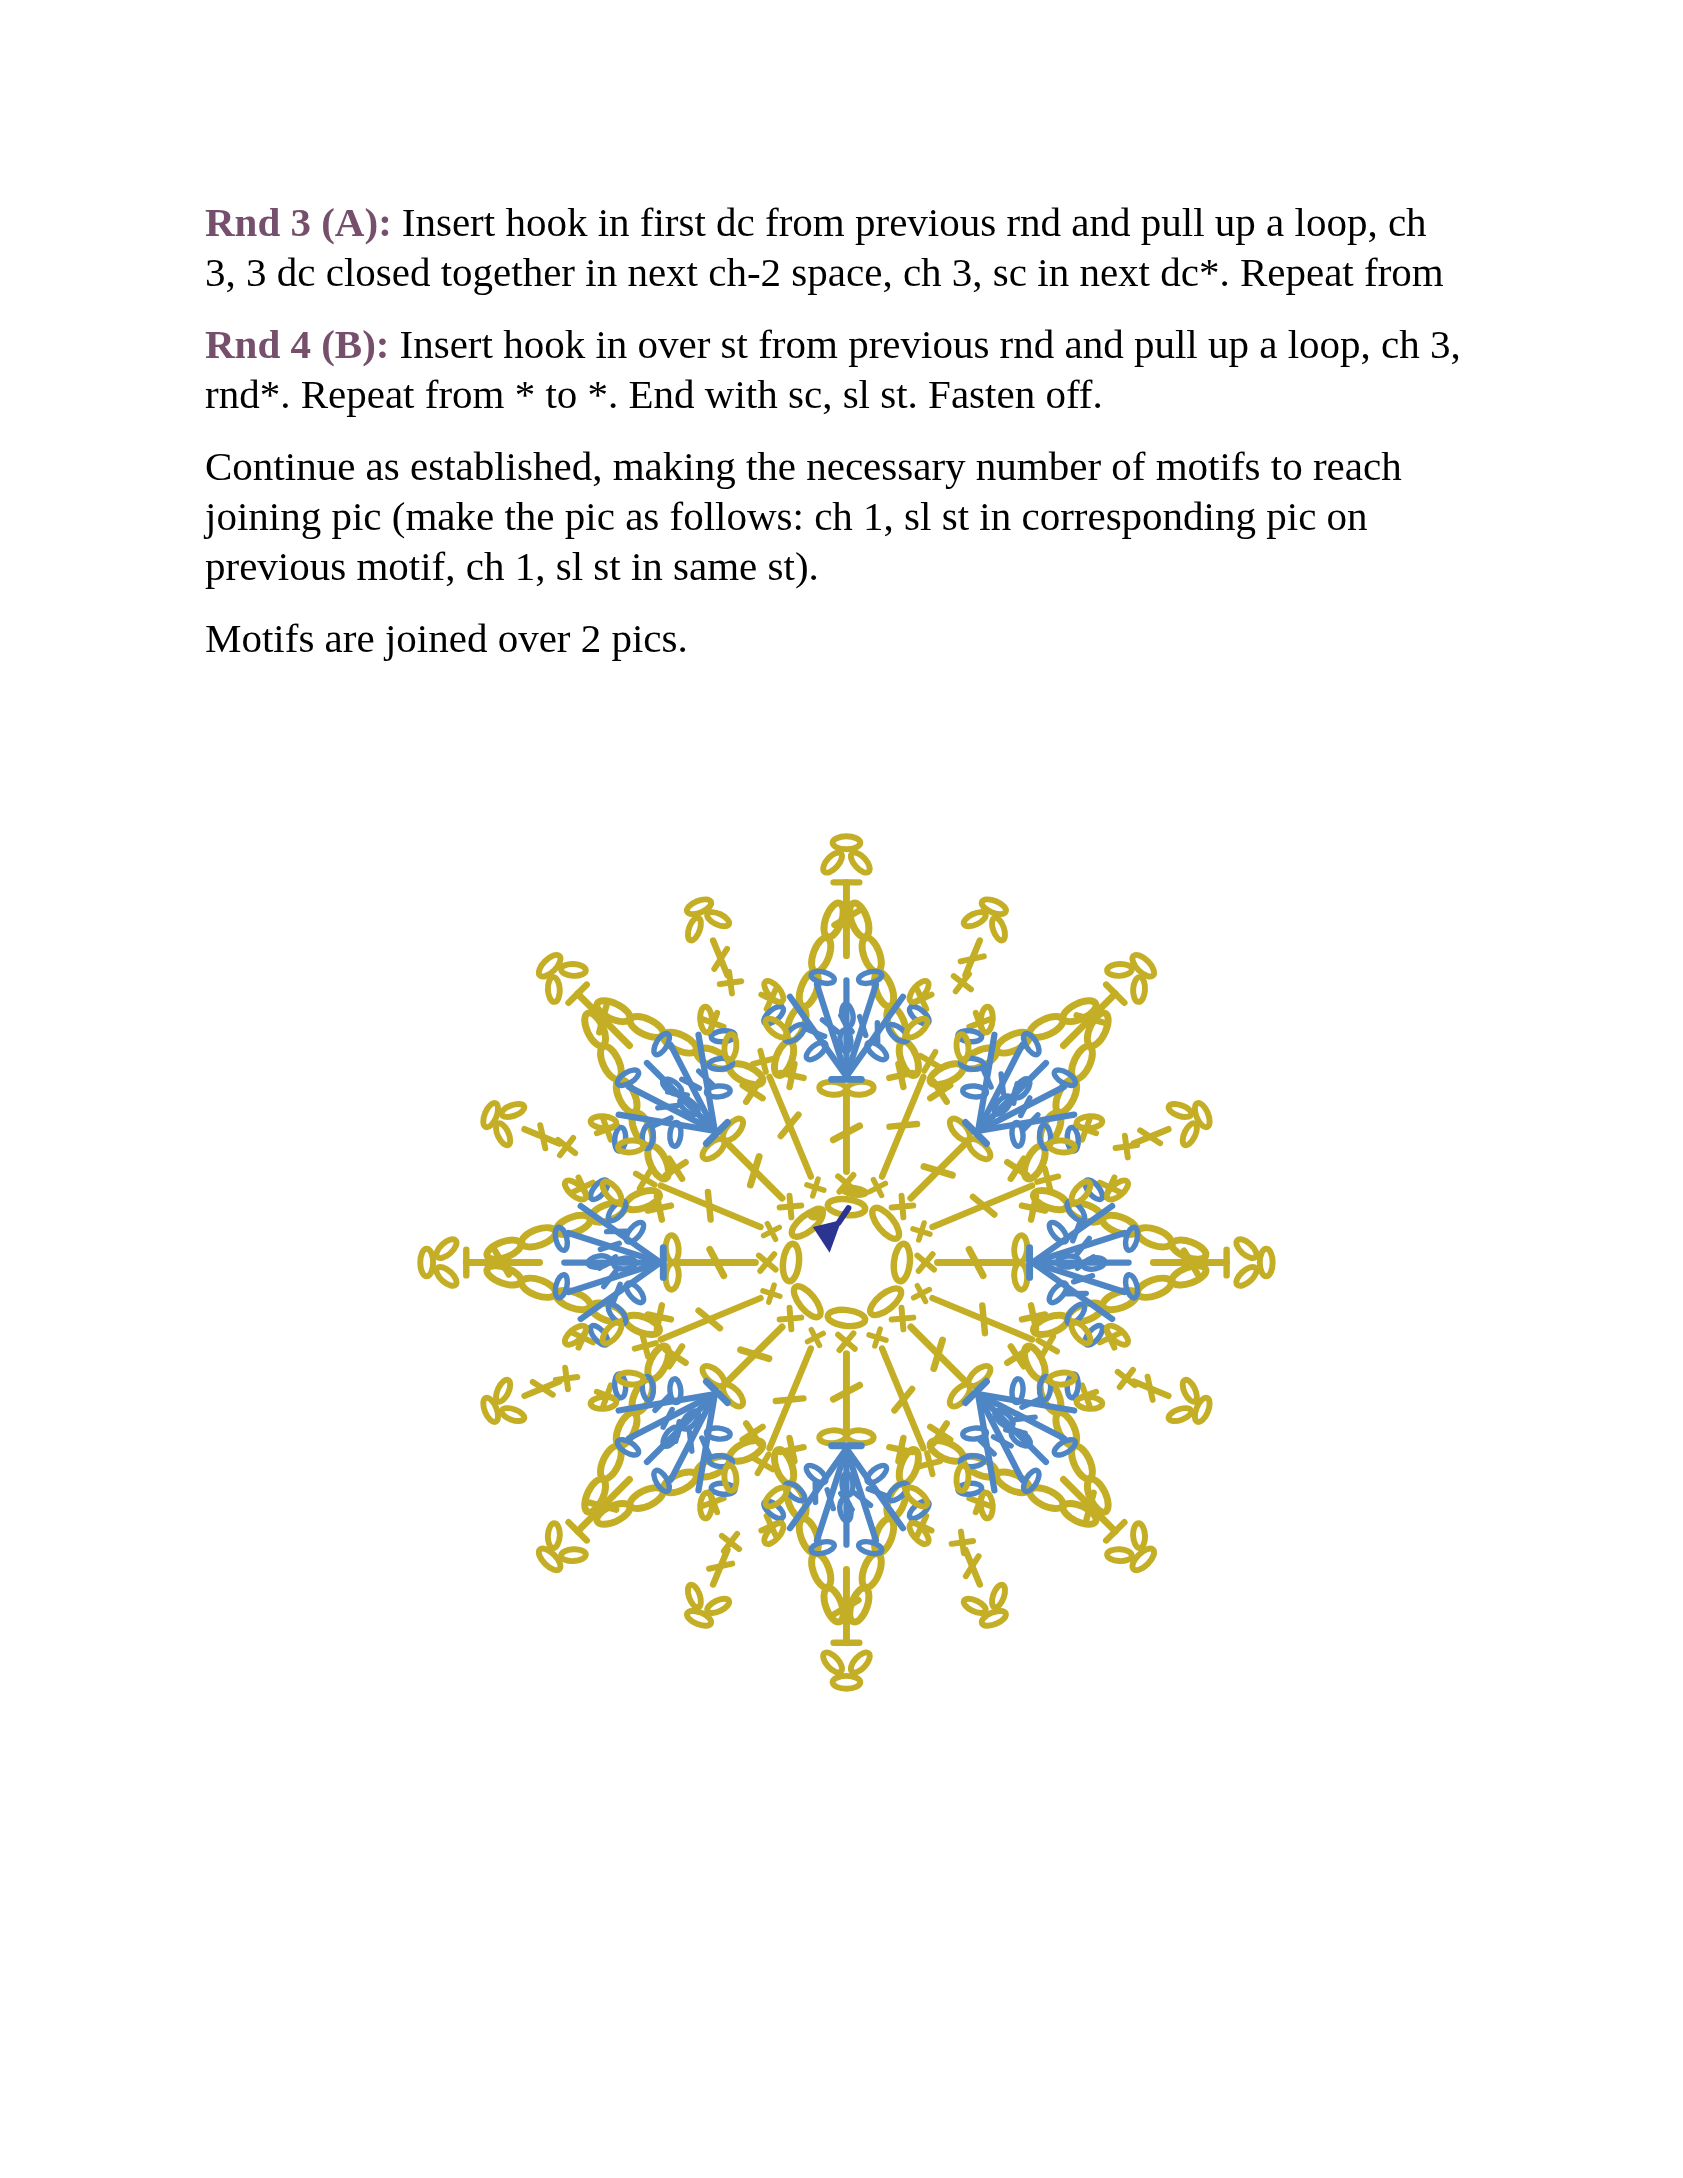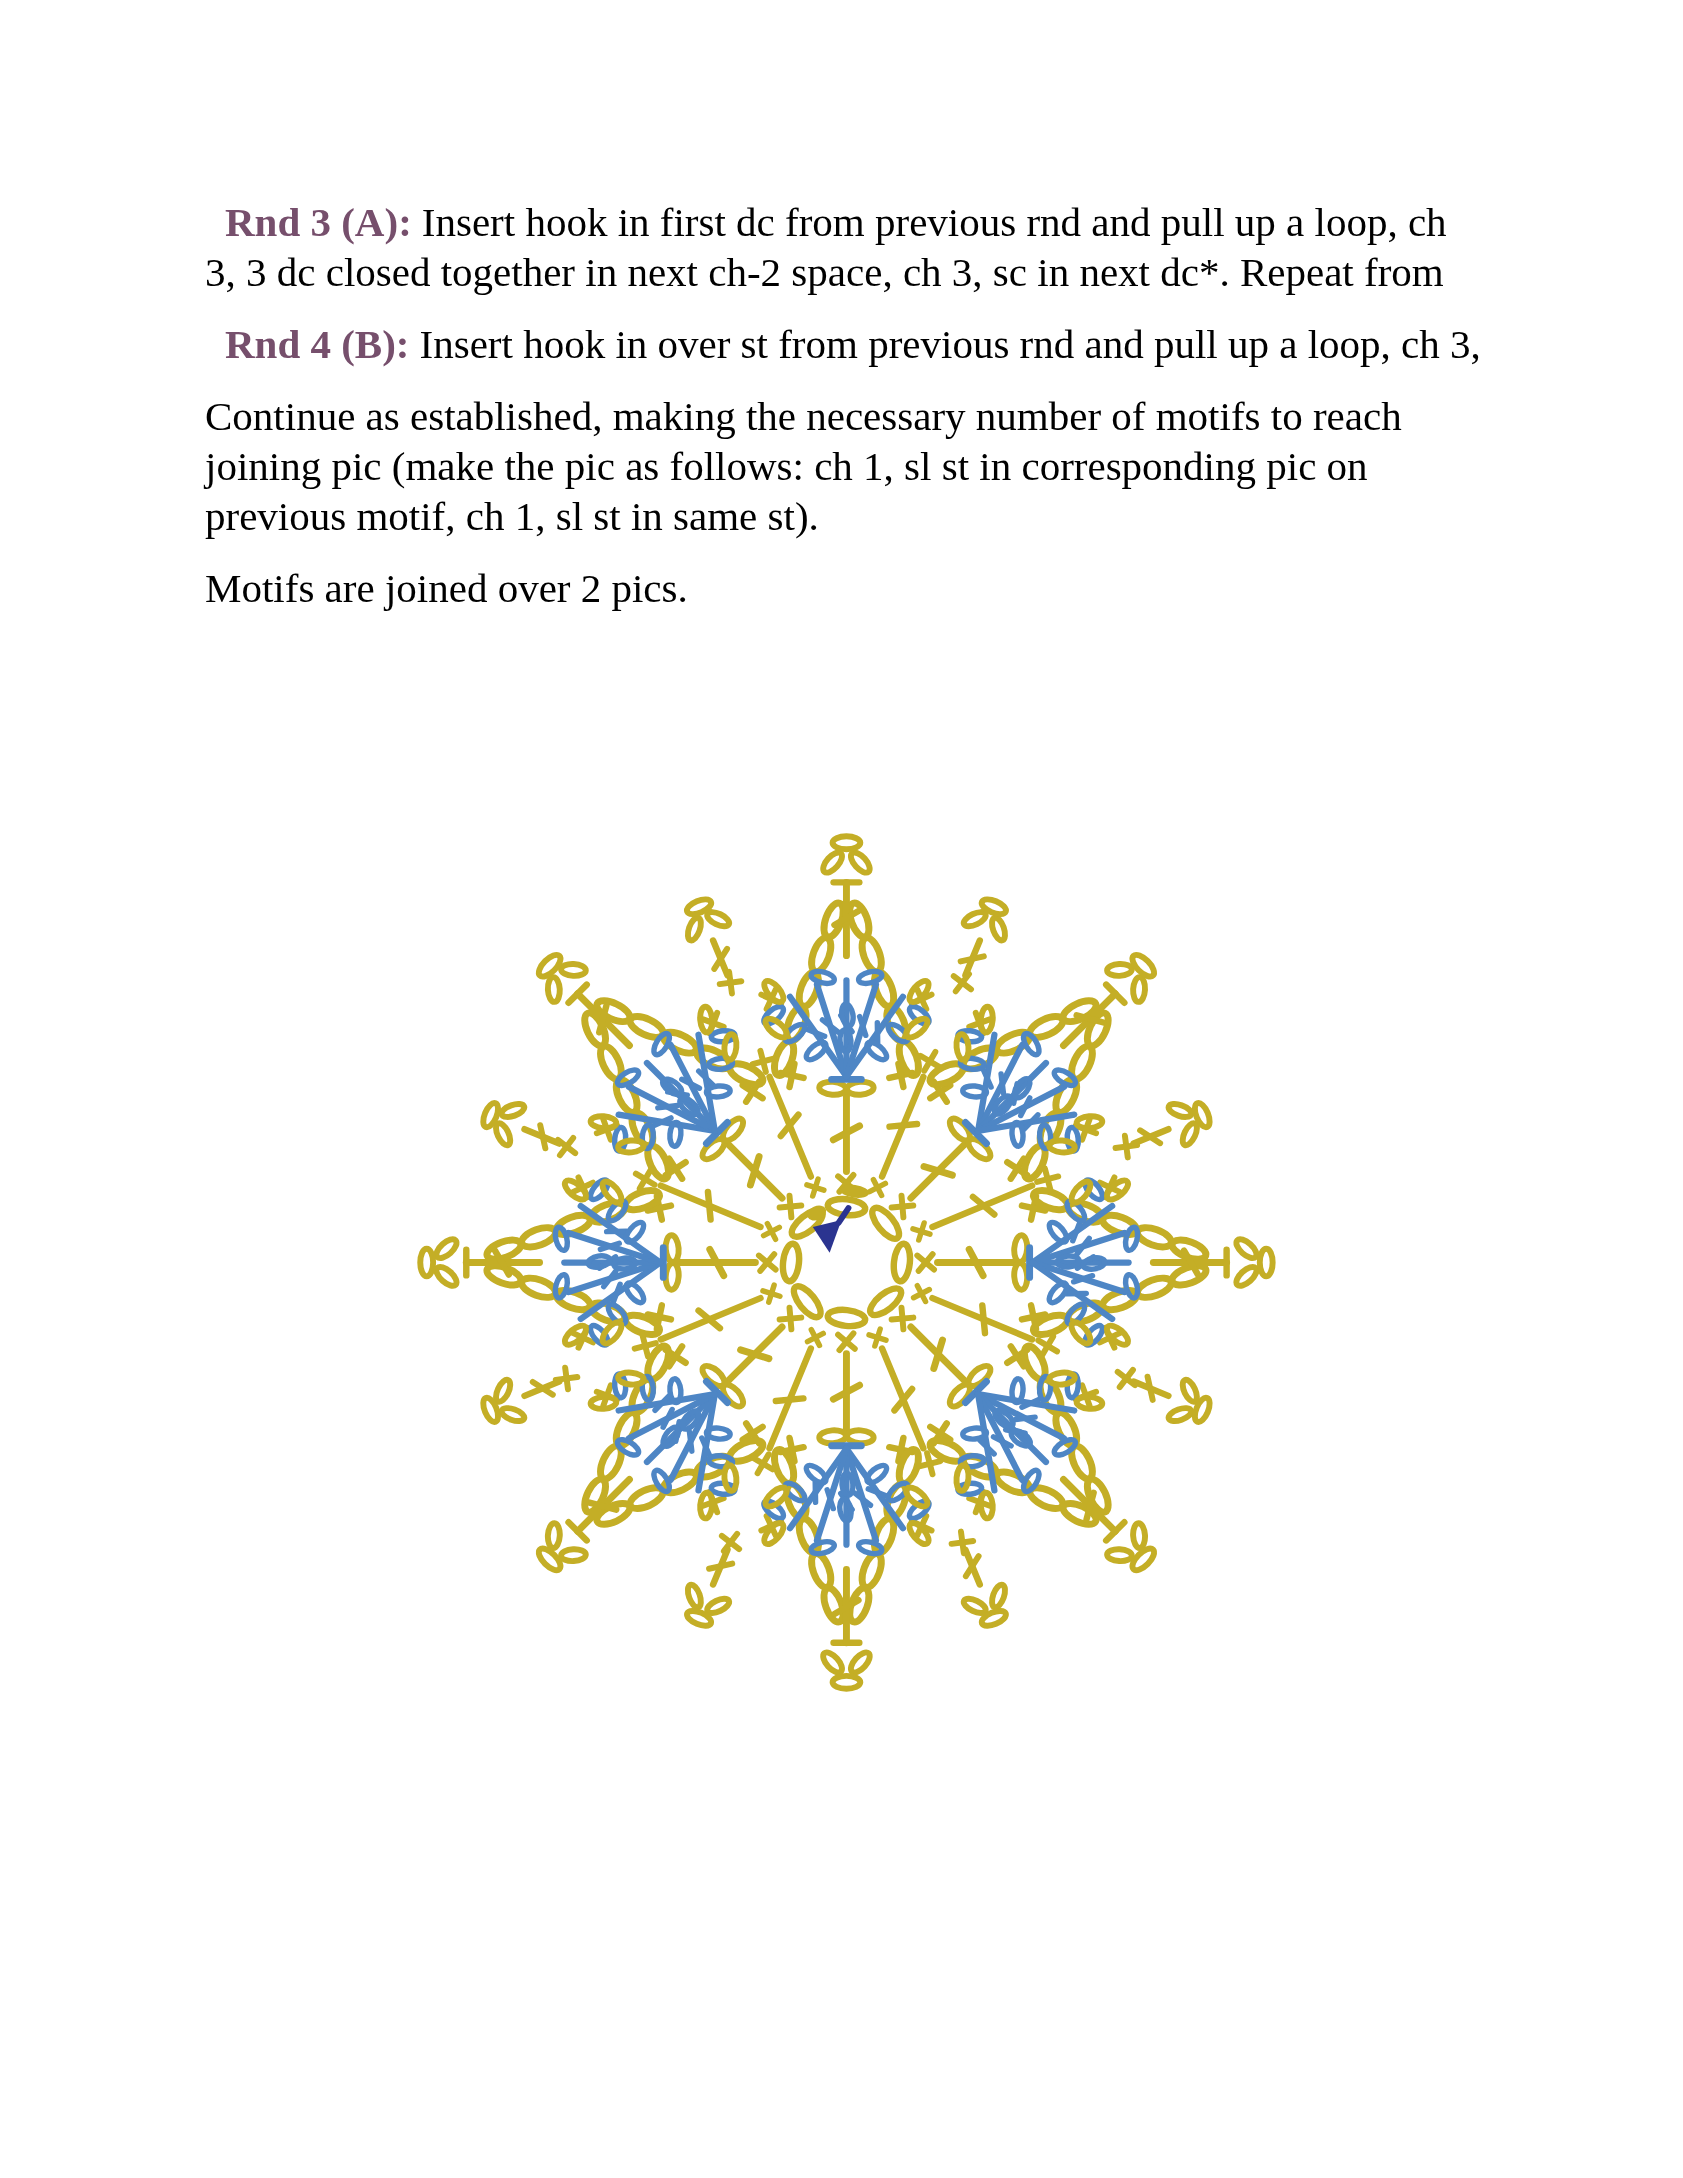--- a/index.html
+++ b/index.html
@@ -15,21 +15,21 @@
     position: absolute;
     left: 205px;
     top: 197px;
     width: 1317px;
     color: #000000;
     font-size: 41px;
     line-height: 50px;
   }
   .para { margin: 0 0 22px 0; padding: 0; }
   .line { display: block; white-space: nowrap; }
-  .rnd-label { color: #764f6c; font-weight: bold; margin-right: 10px; margin-left: 20px; }
+  .rnd-label { color: #764f6c; font-weight: bold; margin-right: 10px; }
   .diagram {
     position: absolute;
     left: 396px;
     top: 820px;
     width: 891px;
     height: 891px;
   }
   svg { display: block; }
 </style>
 </head>
@@ -39,20 +39,21 @@
 
   <div class="text-block">
 
     <p class="para">
       <span class="line"><span class="rnd-label">Rnd 3 (A):</span><span>Insert hook in first dc from previous rnd and pull up a loop, ch</span></span>
       <span class="line">3, 3 dc closed together in next ch-2 space, ch 3, sc in next dc*. Repeat from</span>
     </p>
 
     <p class="para">
       <span class="line"><span class="rnd-label">Rnd 4 (B):</span><span>Insert hook in over st from previous rnd and pull up a loop, ch 3,</span></span>
+      <span class="line">rnd*. Repeat from * to *. End with sc, sl st. Fasten off.</span>
     </p>
 
     <p class="para">
       <span class="line">Continue as established, making the necessary number of motifs to reach</span>
       <span class="line">joining pic (make the pic as follows: ch 1, sl st in corresponding pic on</span>
       <span class="line">previous motif, ch 1, sl st in same st).</span>
     </p>
 
     <p class="para">
       <span class="line">Motifs are joined over 2 pics.</span>

